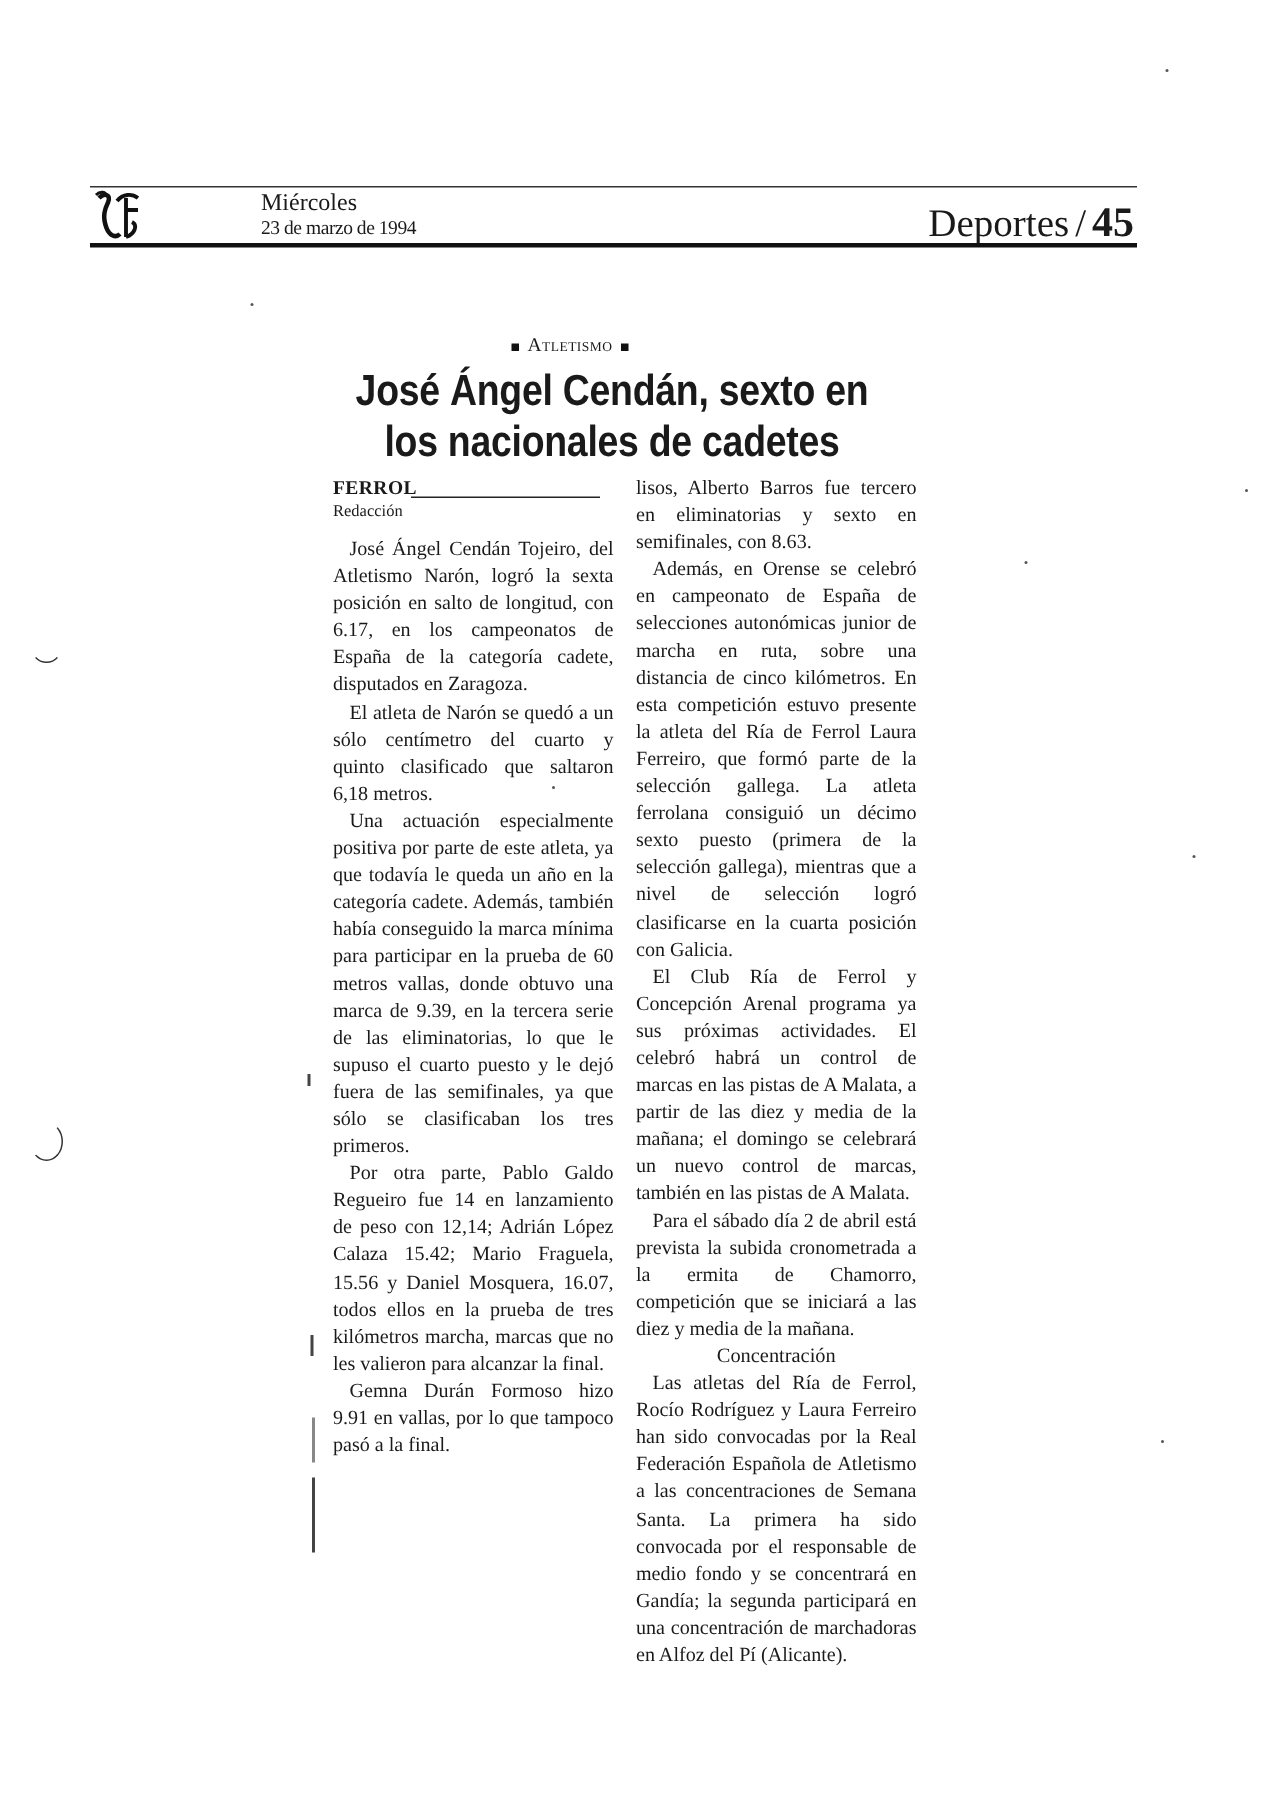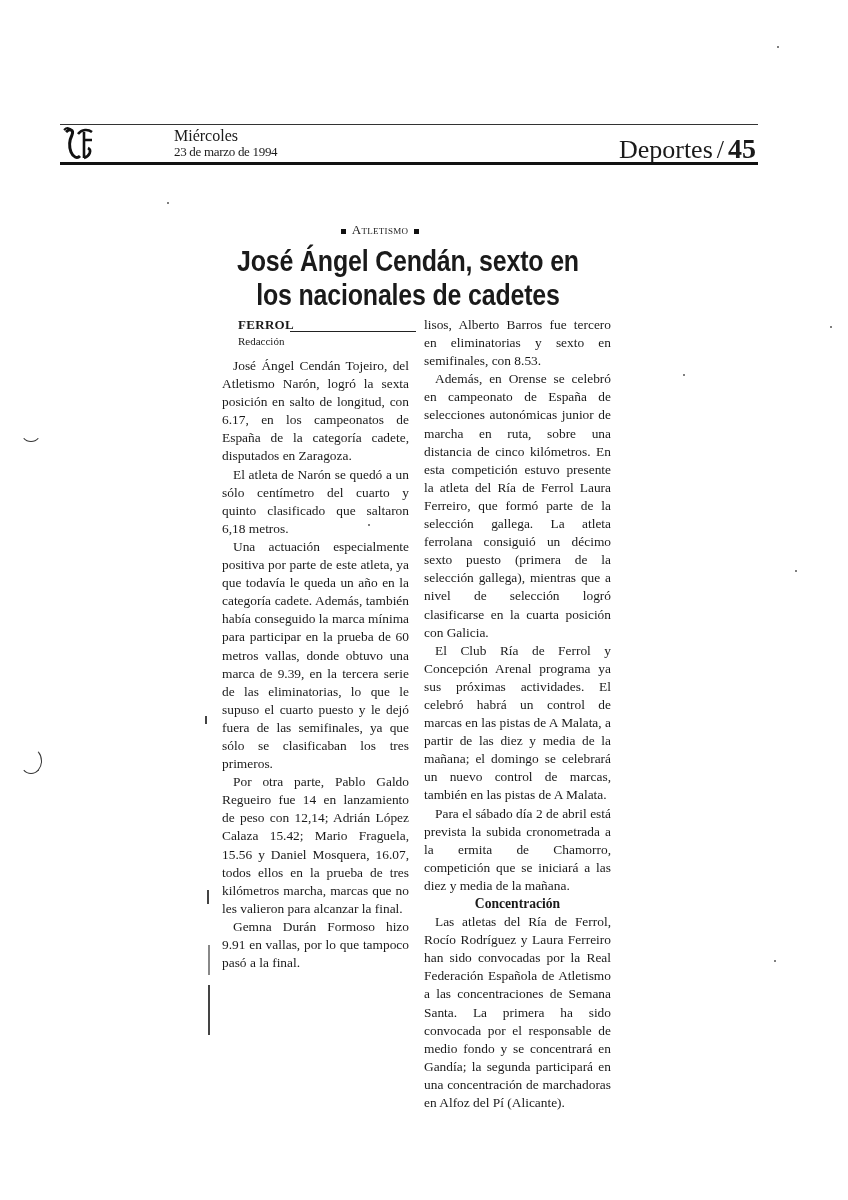--- a/index.html
+++ b/index.html
@@ -24,26 +24,26 @@
     .headline { position: absolute; left: 0; width: 816px; top: 244px; text-align: center;
       font-family: "Liberation Sans", sans-serif; font-weight: bold; font-size: 29px; line-height: 34px;
       transform: scaleX(0.86); transform-origin: 408px 0; letter-spacing: -0.2px; }
 
     .col { position: absolute; width: 187px; font-size: 13.4px; line-height: 18.1px; text-align: justify; }
     .col p { margin: 0; text-indent: 11px; }
     .col p.noindent { text-indent: 0; }
     .col-left { left: 222px; top: 357px; }
     .col-right { left: 424px; top: 316px; }
 
-    .byline { position: absolute; left: 222px; top: 317px; width: 178px; margin-left: 16px; }
+    .byline { position: absolute; left: 222px; top: 317px; width: 178px; }
     .byline .place { font-size: 13px; font-weight: bold; letter-spacing: 0.3px; }
     .byline .rule { position: absolute; left: 52px; top: 14px; width: 126px; height: 1px; background: #222; }
     .byline .role { font-size: 11px; margin-top: 2px; }
 
-    .subhead { text-align: center; font-weight: bold; font-size: 13.6px; margin: 10px 0 8px; text-indent: 0 !important; }
+    .subhead { text-align: center; font-weight: normal; font-size: 13.6px; margin: 10px 0 8px; text-indent: 0 !important; }
 
     .margin-mark { position: absolute; border: 1.5px solid #333; border-radius: 50%; }
     .arc1 { left: 20px; top: 418px; width: 20px; height: 22px; border-color: transparent transparent #333 transparent; }
     .arc2 { left: 20px; top: 748px; width: 20px; height: 24px; border-color: transparent #333 #333 transparent; }
     .vbar { position: absolute; width: 1.5px; background: #444; }
     .speck { position: absolute; width: 2px; height: 2px; background: #555; border-radius: 50%; }
   </style>
 </head>
 <body>
 
@@ -85,21 +85,21 @@
 
   <div class="col col-left">
     <p>José Ángel Cendán Tojeiro, del Atletismo Narón, logró la sexta posición en salto de longitud, con 6.17, en los campeonatos de España de la categoría cadete, disputados en Zaragoza.</p>
     <p>El atleta de Narón se quedó a un sólo centímetro del cuarto y quinto clasificado que saltaron 6,18 metros.</p>
     <p>Una actuación especialmente positiva por parte de este atleta, ya que todavía le queda un año en la categoría cadete. Además, también había conseguido la marca mínima para participar en la prueba de 60 metros vallas, donde obtuvo una marca de 9.39, en la tercera serie de las eliminatorias, lo que le supuso el cuarto puesto y le dejó fuera de las semifinales, ya que sólo se clasificaban los tres primeros.</p>
     <p>Por otra parte, Pablo Galdo Regueiro fue 14 en lanzamiento de peso con 12,14; Adrián López Calaza 15.42; Mario Fraguela, 15.56 y Daniel Mosquera, 16.07, todos ellos en la prueba de tres kilómetros marcha, marcas que no les valieron para alcanzar la final.</p>
     <p>Gemna Durán Formoso hizo 9.91 en vallas, por lo que tampoco pasó a la final.</p>
   </div>
 
   <div class="col col-right">
-    <p class="noindent">lisos, Alberto Barros fue tercero en eliminatorias y sexto en semifinales, con 8.53.</p>
+    <p class="noindent">lisos, Alberto Barros fue tercero en eliminatorias y sexto en semifinales, con 8.63.</p>
     <p>Además, en Orense se celebró en campeonato de España de selecciones autonómicas junior de marcha en ruta, sobre una distancia de cinco kilómetros. En esta competición estuvo presente la atleta del Ría de Ferrol Laura Ferreiro, que formó parte de la selección gallega. La atleta ferrolana consiguió un décimo sexto puesto (primera de la selección gallega), mientras que a nivel de selección logró clasificarse en la cuarta posición con Galicia.</p>
     <p>El Club Ría de Ferrol y Concepción Arenal programa ya sus próximas actividades. El celebró habrá un control de marcas en las pistas de A Malata, a partir de las diez y media de la mañana; el domingo se celebrará un nuevo control de marcas, también en las pistas de A Malata.</p>
     <p>Para el sábado día 2 de abril está prevista la subida cronometrada a la ermita de Chamorro, competición que se iniciará a las diez y media de la mañana.</p>
     <p class="subhead">Concentración</p>
     <p>Las atletas del Ría de Ferrol, Rocío Rodríguez y Laura Ferreiro han sido convocadas por la Real Federación Española de Atletismo a las concentraciones de Semana Santa. La primera ha sido convocada por el responsable de medio fondo y se concentrará en Gandía; la segunda participará en una concentración de marchadoras en Alfoz del Pí (Alicante).</p>
   </div>
 
   <div class="margin-mark arc1"></div>
   <div class="margin-mark arc2"></div>
   <div class="vbar" style="left:207px; top:890px; height:14px;"></div>

